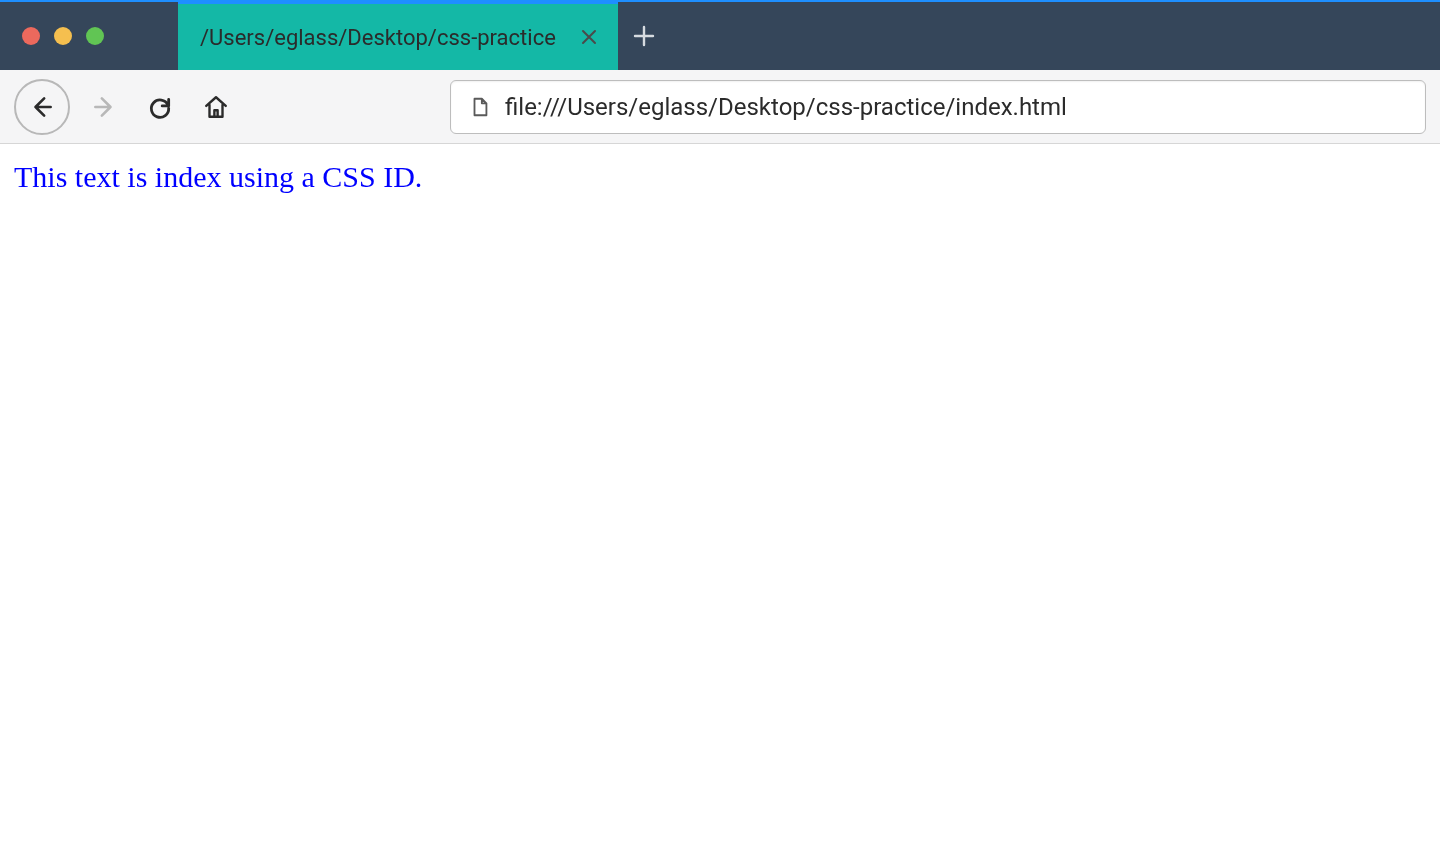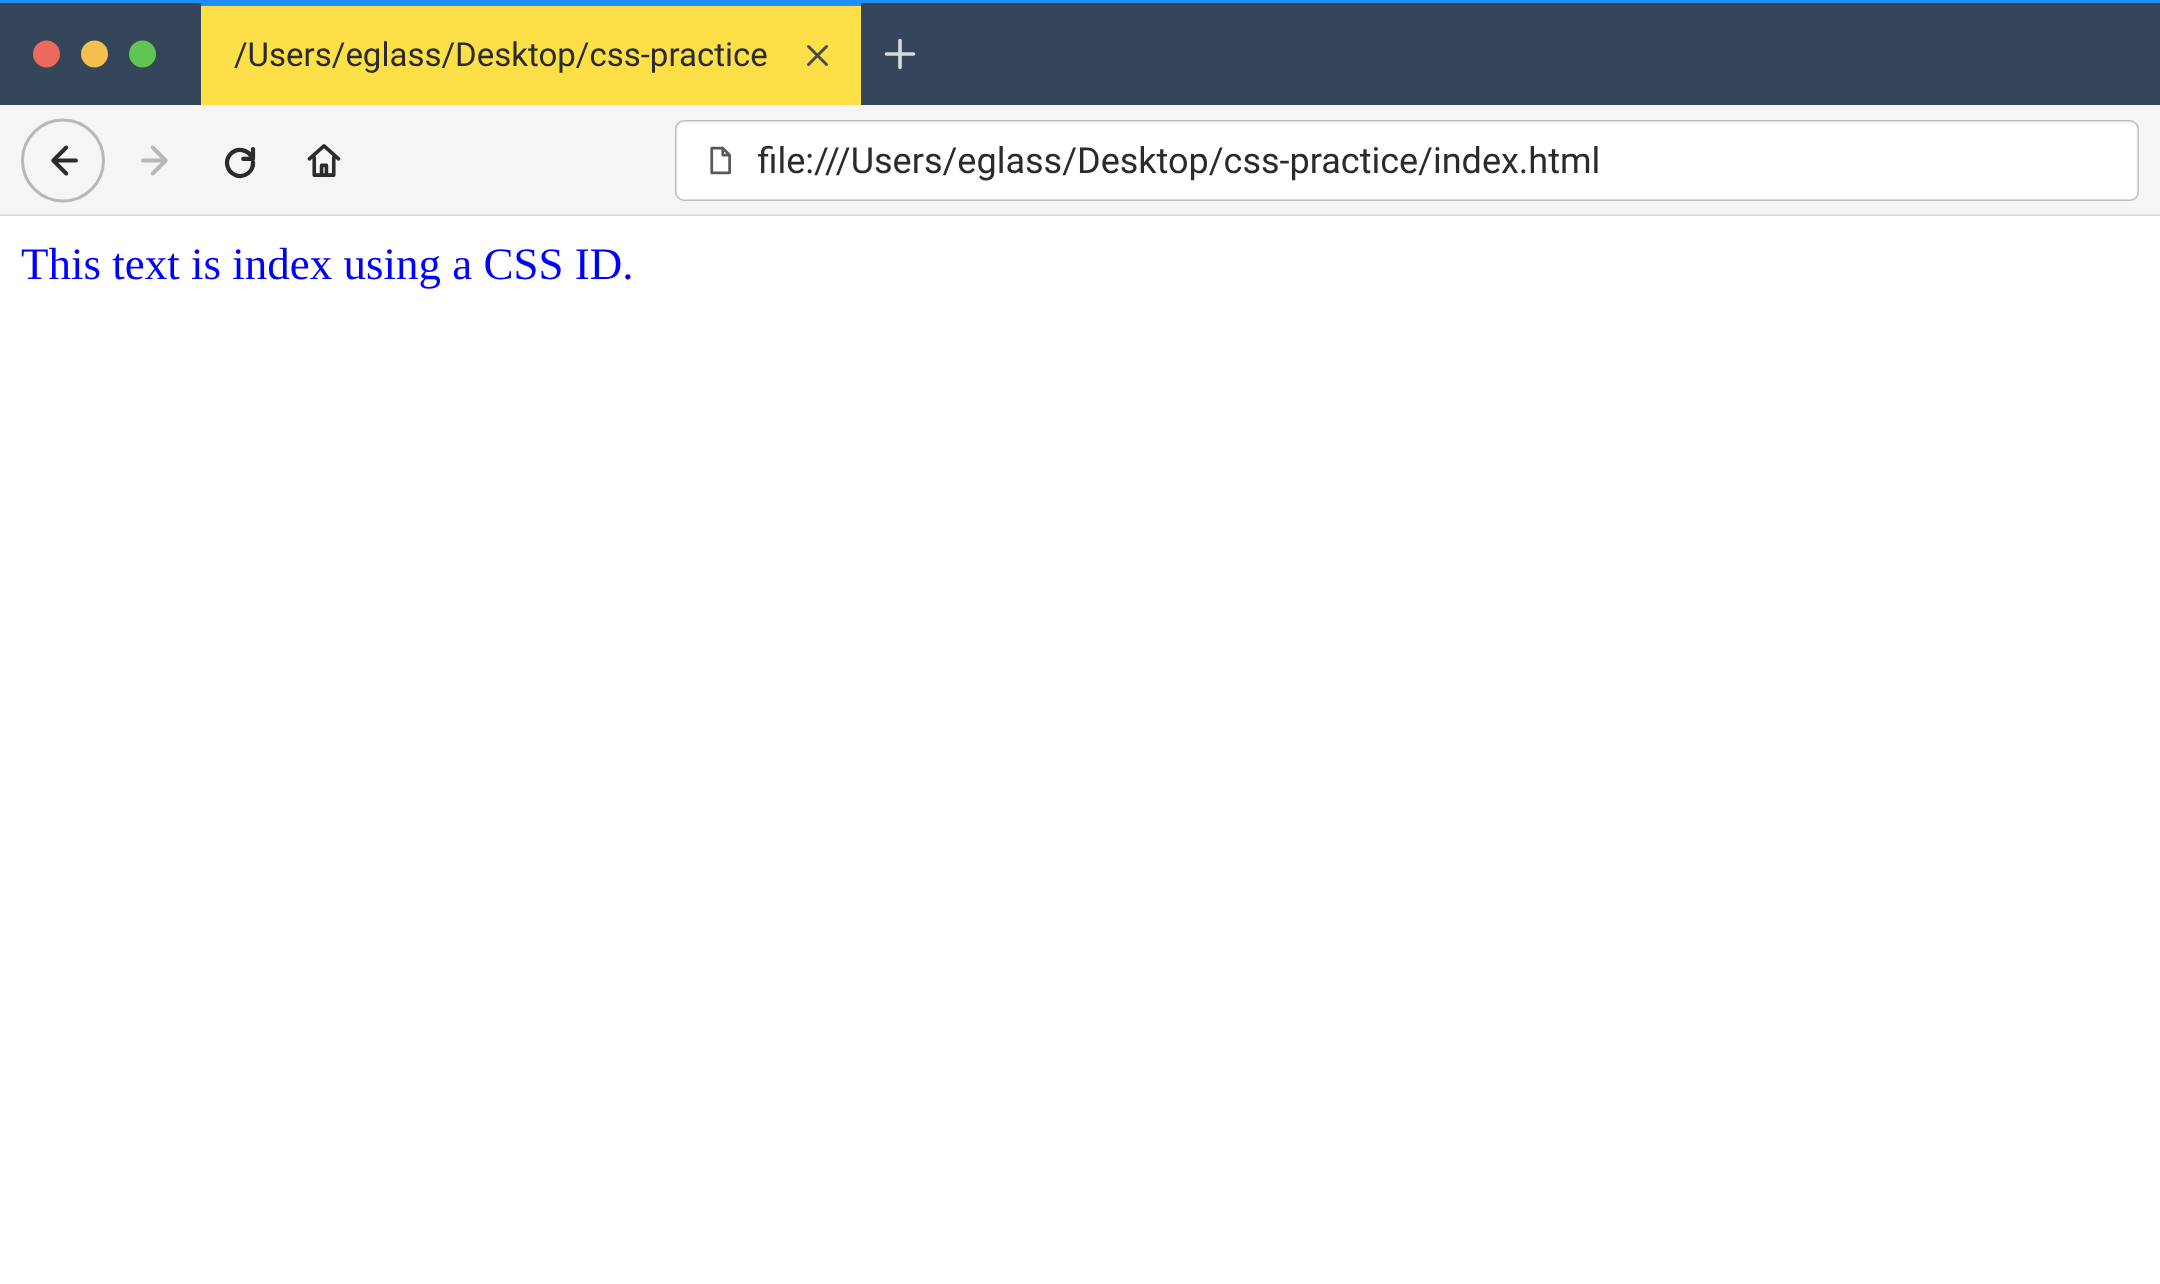--- a/index.html
+++ b/index.html
@@ -38,30 +38,31 @@
     .dot-green { background: #61c554; }
 
     .tabs {
       display: flex;
       align-items: flex-end;
       height: 100%;
     }
     .tab {
       height: 100%;
       min-width: 440px;
-      background: #fde047;
+      background: #14b8a6;
       display: flex;
       align-items: center;
       padding: 0 18px 0 22px;
       font-size: 22px;
       color: #2b2b2b;
       gap: 12px;
       position: relative;
       border-top: 2px solid #1e8fff;
       margin-top: -2px;
+      margin-left: 44px;
     }
     .tab-title {
       flex: 1;
       white-space: nowrap;
       overflow: hidden;
       color: #2b2b2b;
     }
     .tab-close {
       width: 22px; height: 22px;
       display: flex; align-items: center; justify-content: center;

